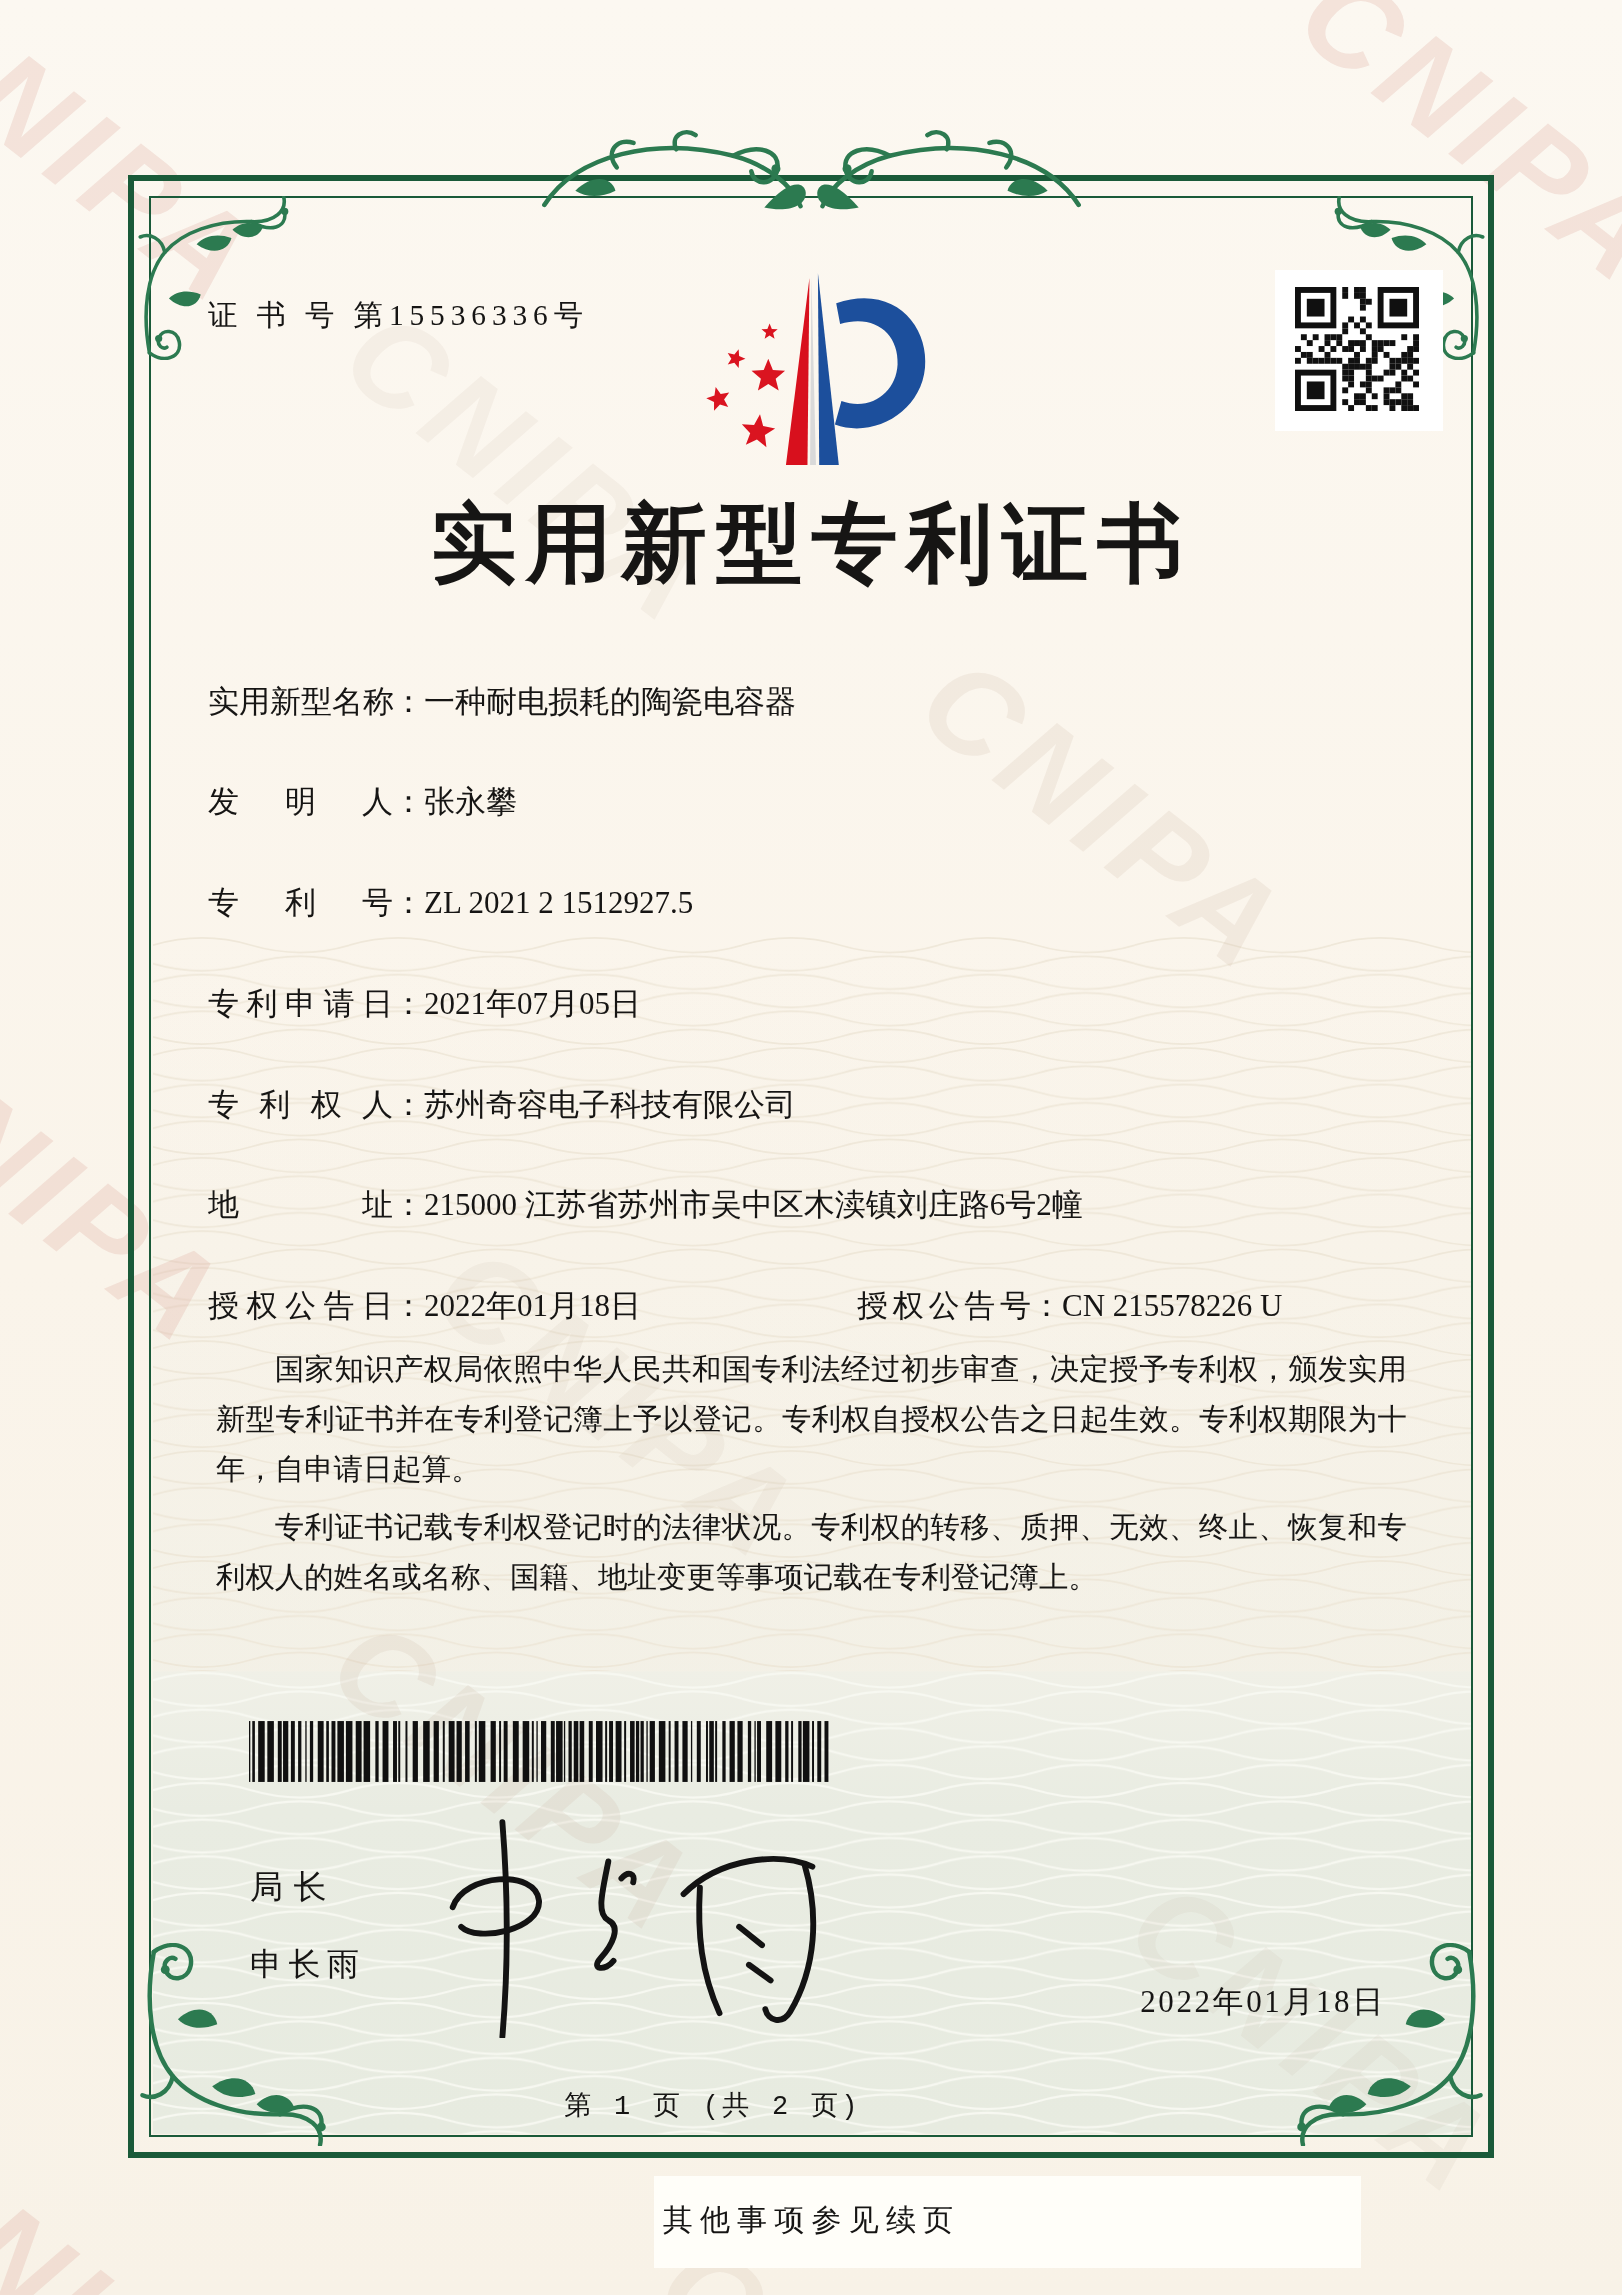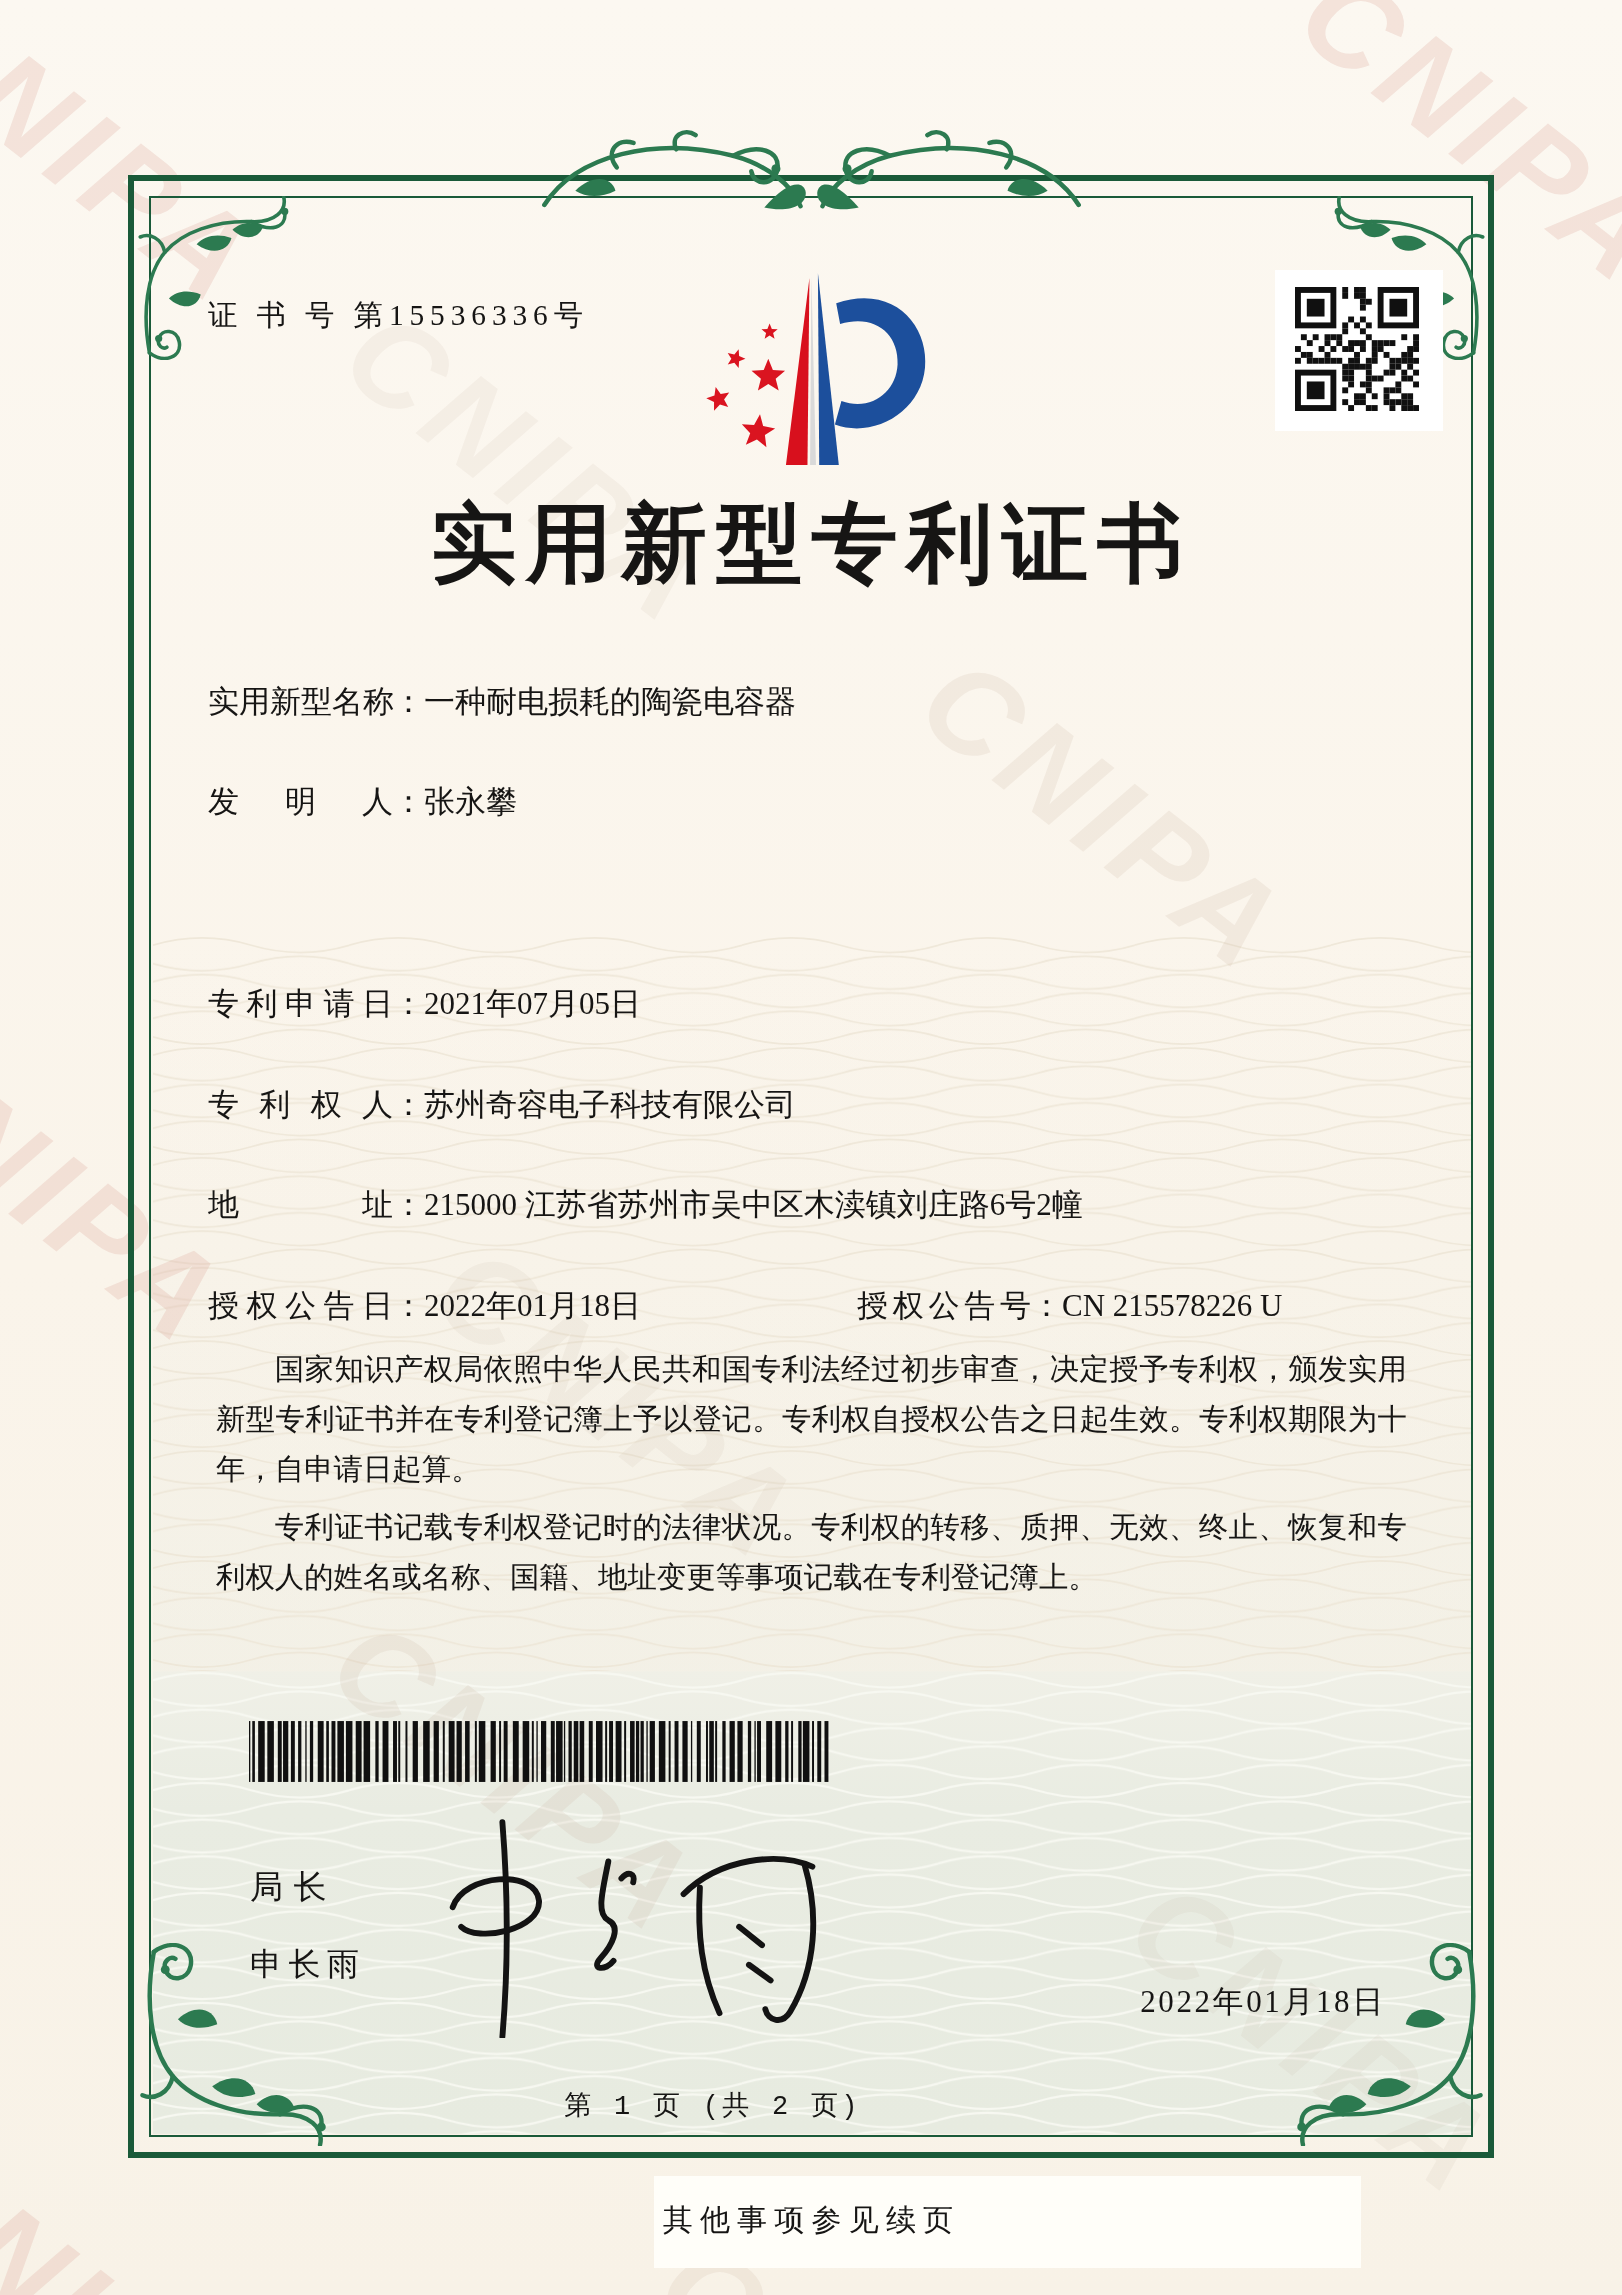--- a/index.html
+++ b/index.html
@@ -293,20 +293,23 @@
   </div>
 
   <div class="abs field-row" style="top:681px;">
     <span class="flabel">实用新型名称</span><span class="fcolon">：</span><span class="fvalue">一种耐电损耗的陶瓷电容器</span>
   </div>
 
   <div class="abs title">实用新型专利证书</div>
   <div class="abs field-row" style="top:781px;">
     <span class="flabel">发明人</span><span class="fcolon">：</span><span class="fvalue">张永攀</span>
   </div>
+  <div class="abs field-row" style="top:882px;">
+    <span class="flabel">专利号</span><span class="fcolon">：</span><span class="fvalue">ZL 2021 2 1512927.5</span>
+  </div>
   <div class="abs field-row" style="top:983px;">
     <span class="flabel">专利申请日</span><span class="fcolon">：</span><span class="fvalue">2021年07月05日</span>
   </div>
   <div class="abs field-row" style="top:1084px;">
     <span class="flabel">专利权人</span><span class="fcolon">：</span><span class="fvalue">苏州奇容电子科技有限公司</span>
   </div>
   <div class="abs field-row" style="top:1184px;">
     <span class="flabel">地址</span><span class="fcolon">：</span><span class="fvalue">215000 江苏省苏州市吴中区木渎镇刘庄路6号2幢</span>
   </div>
   <div class="abs field-row" style="top:1285px;">

